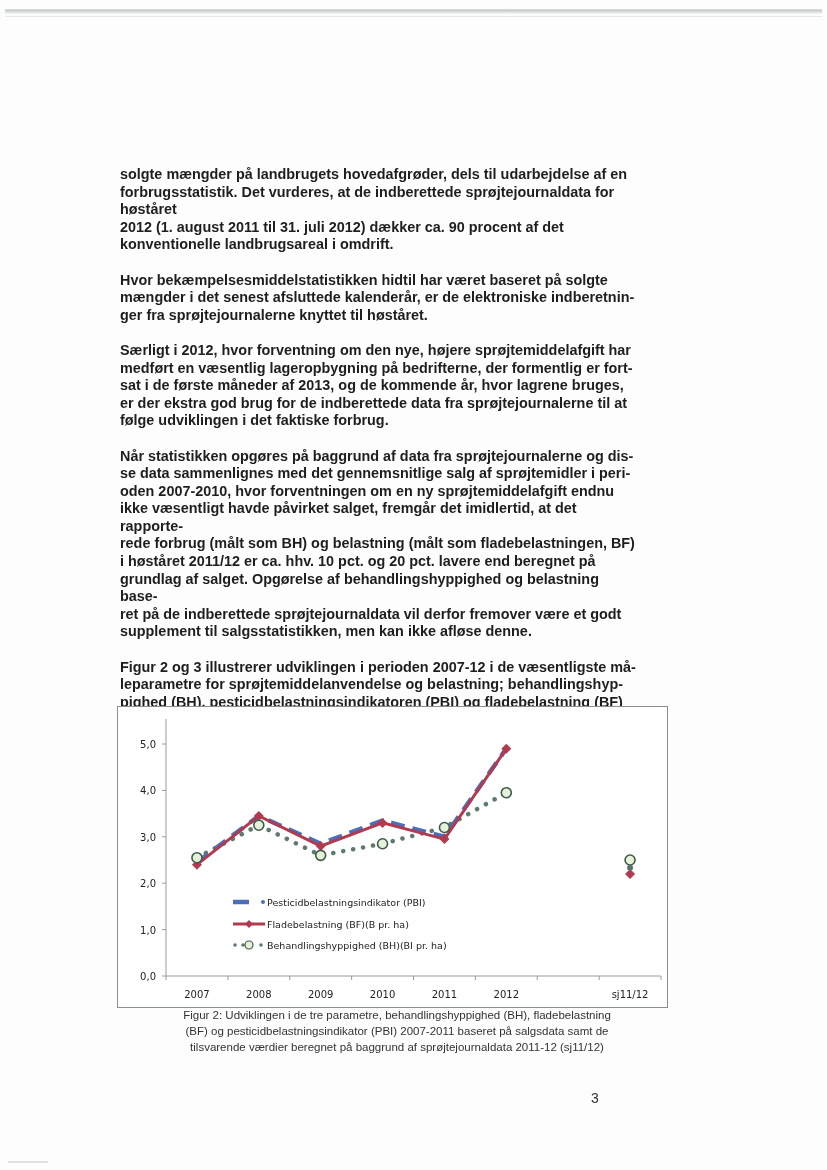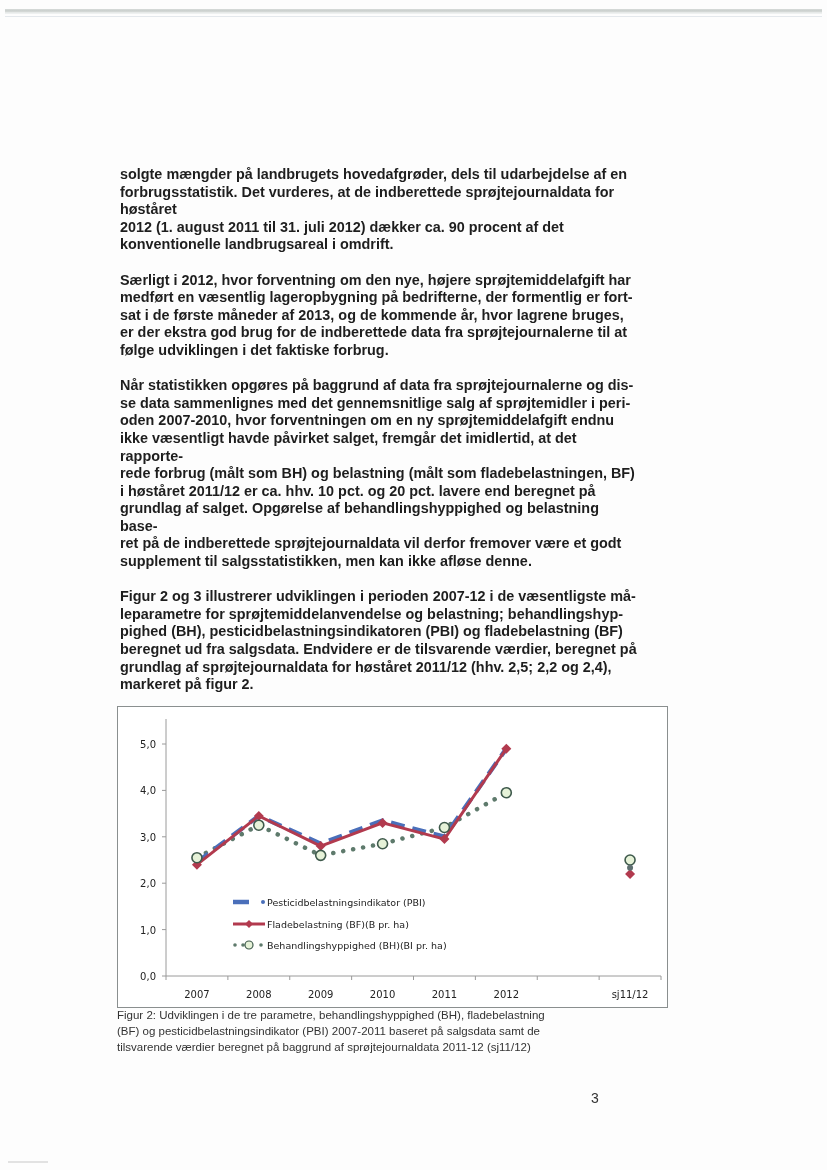--- a/index.html
+++ b/index.html
@@ -10,36 +10,39 @@
     .scan-top { position: absolute; left: 5px; right: 5px; top: 9px; height: 5px;
       background: linear-gradient(#d7dbd9, #c9cecc 40%, #e6e9e8 70%, #f2f4f4); }
     .scan-top2 { position: absolute; left: 5px; right: 5px; top: 16px; height: 1px; background: #e4e8ec; }
     .scan-bottom { position: absolute; left: 8px; width: 40px; top: 1161px; height: 2px; background: #e2e2e2; }
     .body-text { position: absolute; left: 120px; top: 166px; width: 520px; font-size: 14.4px; line-height: 17.6px; }
     .para { margin: 0 0 17.6px 0; white-space: pre-line; font-weight: bold; }
     .chart-box { position: absolute; left: 117px; top: 706px; width: 549px; height: 300px;
       border: 1px solid #8a8f8f; background: #fff; }
     .chart-box svg { position: absolute; left: 0; top: 0; }
     .caption { position: absolute; left: 117px; top: 1007px; width: 560px; font-size: 11.5px;
-      line-height: 16px; color: #333; white-space: pre-line; }
+      line-height: 16px; color: #333; white-space: pre-line; text-align: center; }
     .page-number { position: absolute; left: 591px; top: 1090px; font-size: 14px; color: #333; }
     .axis-text { font-family: "DejaVu Sans", sans-serif; font-size: 10px; fill: #222; }
     .legend-text { font-family: "DejaVu Sans", sans-serif; font-size: 9.5px; fill: #222; }
   </style>
 </head>
 <body>
 
 <div class="scan-top"></div>
 <div class="scan-top2"></div>
 
 <div class="body-text">
   <p class="para">solgte mængder på landbrugets hovedafgrøder, dels til udarbejdelse af en
 forbrugsstatistik. Det vurderes, at de indberettede sprøjtejournaldata for høståret
 2012 (1. august 2011 til 31. juli 2012) dækker ca. 90 procent af det
 konventionelle landbrugsareal i omdrift.</p>
+  <p class="para">Hvor bekæmpelsesmiddelstatistikken hidtil har været baseret på solgte
+mængder i det senest afsluttede kalenderår, er de elektroniske indberetnin-
+ger fra sprøjtejournalerne knyttet til høståret.</p>
   <p class="para">Særligt i 2012, hvor forventning om den nye, højere sprøjtemiddelafgift har
 medført en væsentlig lageropbygning på bedrifterne, der formentlig er fort-
 sat i de første måneder af 2013, og de kommende år, hvor lagrene bruges,
 er der ekstra god brug for de indberettede data fra sprøjtejournalerne til at
 følge udviklingen i det faktiske forbrug.</p>
   <p class="para">Når statistikken opgøres på baggrund af data fra sprøjtejournalerne og dis-
 se data sammenlignes med det gennemsnitlige salg af sprøjtemidler i peri-
 oden 2007-2010, hvor forventningen om en ny sprøjtemiddelafgift endnu
 ikke væsentligt havde påvirket salget, fremgår det imidlertid, at det rapporte-
 rede forbrug (målt som BH) og belastning (målt som fladebelastningen, BF)

